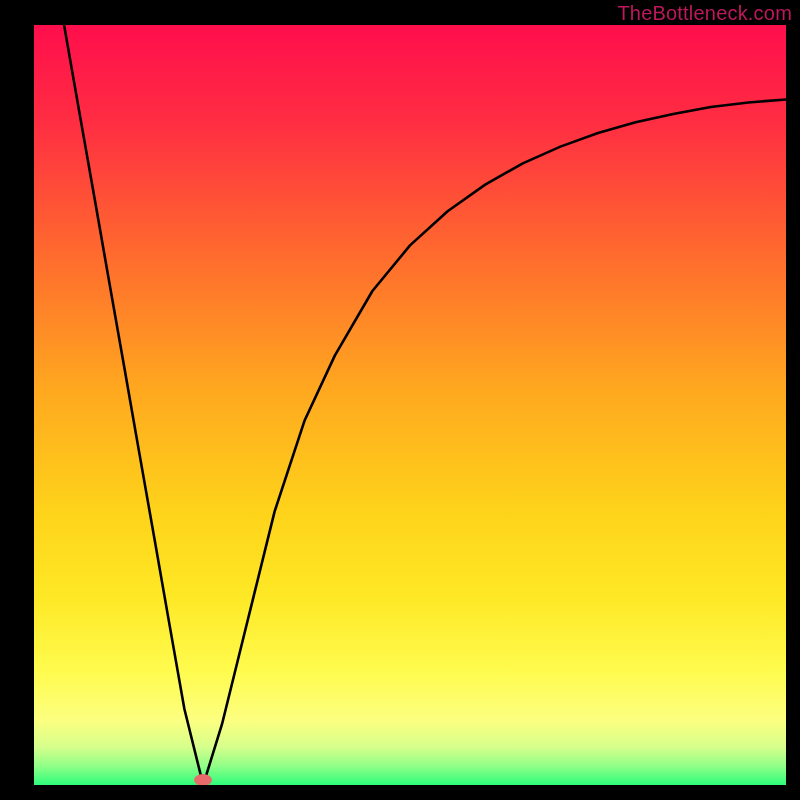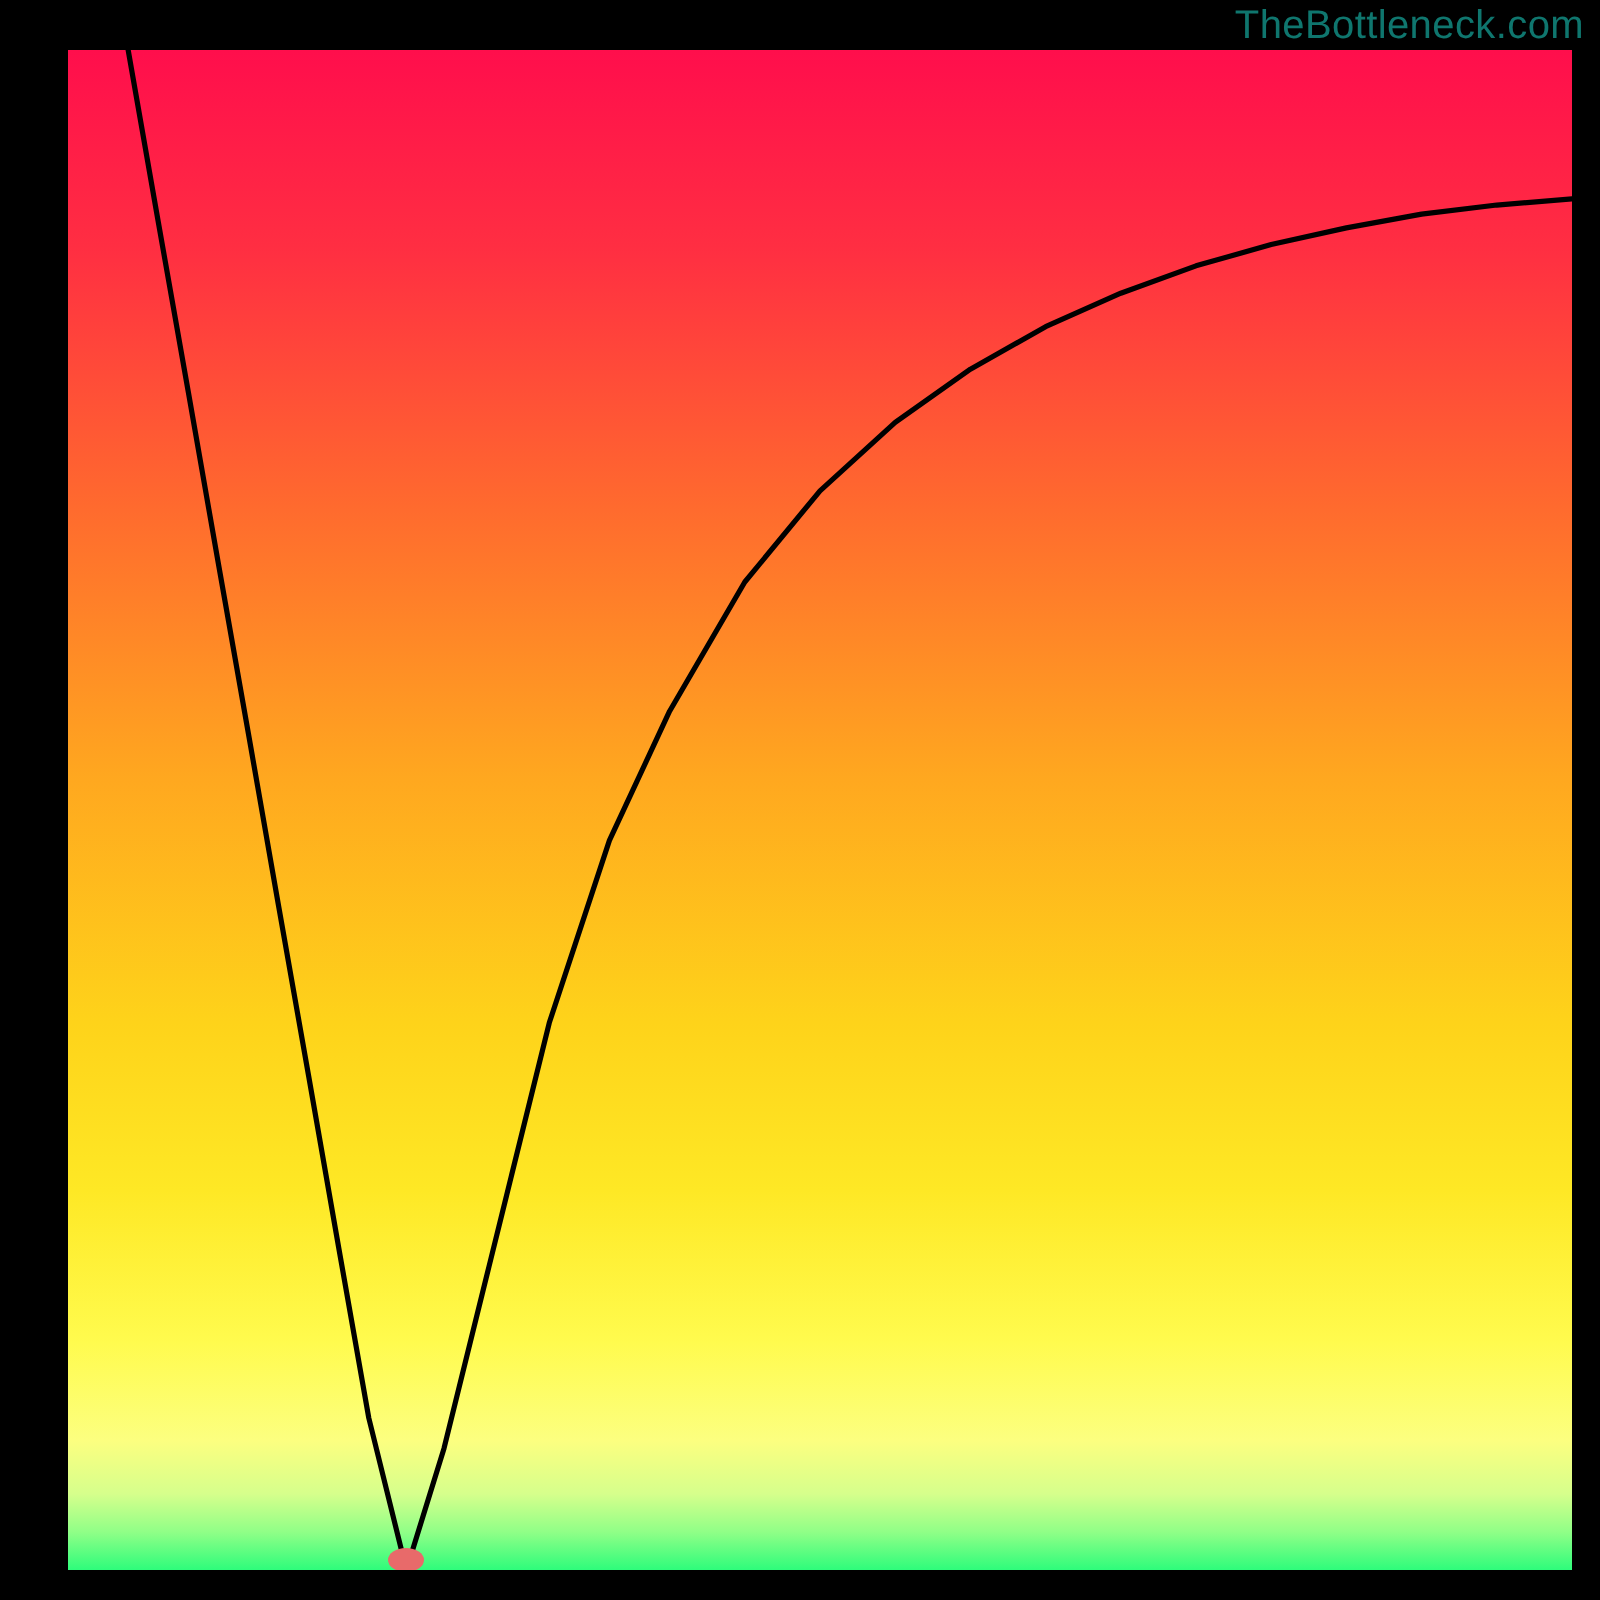--- a/index.html
+++ b/index.html
@@ -13,21 +13,21 @@
   }
   .chart-wrap {
     position: relative;
     width: 800px;
     height: 800px;
   }
   .watermark {
     position: absolute;
     top: 2px;
     right: 8px;
-    color: #0f766e;
+    color: #be185d;
     font-size: 20px;
     font-weight: 500;
     letter-spacing: 0.2px;
     z-index: 5;
   }
   .outer-border {
     position: absolute;
     left: 0;
     top: 0;
     width: 800px;

